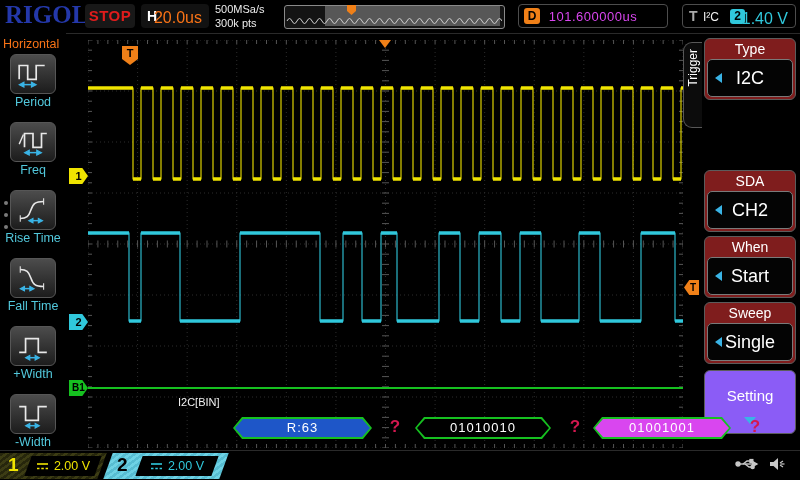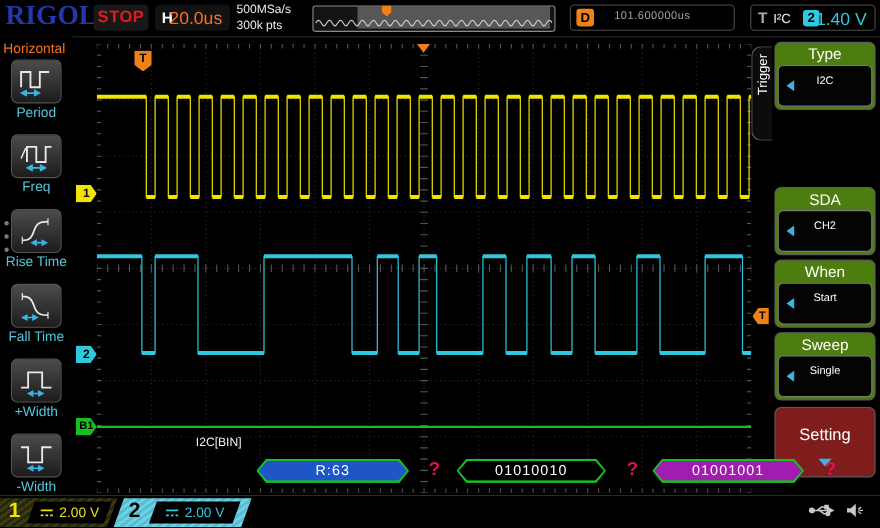--- a/index.html
+++ b/index.html
@@ -19,21 +19,21 @@
   #samp{position:absolute;left:215px;top:2px;font-size:11px;line-height:14px;color:#ececec;}
   #thumb{position:absolute;left:284px;top:5px;width:219px;height:22px;background:#141414;
     border:1px solid #8a8a8a;border-radius:3px;}
   #thumb-band{position:absolute;left:40px;top:0;width:175px;height:20px;background:#9a9a9a;opacity:.5;}
   #thumb svg{position:absolute;left:0;top:0;}
   #thumb-t{position:absolute;left:62px;top:-1px;width:9px;height:10px;background:#f08018;
     clip-path:polygon(0 0,100% 0,100% 60%,50% 100%,0 60%);font-size:8px;font-weight:bold;color:#000;text-align:center;line-height:8px;}
   #dbox{position:absolute;left:518px;top:4px;width:150px;height:24px;border:1px solid #4d4d4d;border-radius:4px;box-sizing:border-box;}
   #dbox .badge{position:absolute;left:5px;top:3px;width:16px;height:16px;background:#f08018;border-radius:3px;
     color:#000;font-weight:bold;font-size:12px;text-align:center;line-height:16px;}
-  #dbox .dv{position:absolute;left:0;right:0;top:4px;text-align:center;font-size:10px;color:#a3a3a3;letter-spacing:.5px;}
+  #dbox .dv{position:absolute;left:0;right:0;top:4px;text-align:center;font-size:13px;color:#d946ef;letter-spacing:.5px;}
   #tbox{position:absolute;left:682px;top:4px;width:114px;height:24px;border:1px solid #4d4d4d;border-radius:4px;box-sizing:border-box;}
   #tbox .tl{position:absolute;left:6px;top:3px;font-weight:bold;font-size:14px;color:#aaa;}
   #tbox .tt{position:absolute;left:20px;top:5px;font-size:12px;color:#f2f2f2;}
   #tbox .badge2{position:absolute;left:47px;top:4px;width:15px;height:15px;background:#30c8dc;border-radius:3px;
     color:#000;font-weight:bold;font-size:12px;text-align:center;line-height:15px;}
   #tbox .tv{position:absolute;right:7px;top:5px;font-size:16px;color:#30c8dc;}
 
   
   #leftmenu{position:absolute;left:0;top:33px;width:66px;height:417px;background:#000;}
   #leftmenu-title{position:absolute;left:3px;top:4px;font-size:12.5px;color:#f97316;}
@@ -57,40 +57,40 @@
     border-left:6px solid transparent;border-right:6px solid transparent;border-top:8px solid #f08018;}
   #trig-level{position:absolute;left:684px;top:280px;width:15px;height:15px;background:#f08018;z-index:3;
     clip-path:polygon(35% 0,100% 0,100% 100%,35% 100%,0 50%);color:#000;font-weight:bold;font-size:10px;text-align:center;line-height:15px;padding-left:3px;box-sizing:border-box;}
   #decode-label{position:absolute;left:90px;top:356px;font-size:11px;color:#f0f0f0;z-index:3;}
   .frame{position:absolute;top:377px;height:22px;z-index:2;clip-path:polygon(9px 0,calc(100% - 9px) 0,100% 50%,calc(100% - 9px) 100%,9px 100%,0 50%);background:#16c020;}
   .frame .fill{position:absolute;left:2px;top:2px;right:2px;bottom:2px;
     clip-path:polygon(8px 0,calc(100% - 8px) 0,100% 50%,calc(100% - 8px) 100%,8px 100%,0 50%);
     color:#fff;font-size:13px;text-align:center;line-height:18px;letter-spacing:1px;}
   #frame-0{left:145px;width:139px;} #frame-0 .fill{background:#1e56c8;}
   #frame-1{left:327px;width:136px;} #frame-1 .fill{background:#000;}
-  #frame-2{left:505px;width:138px;} #frame-2 .fill{background:#a21caf;}
+  #frame-2{left:505px;width:138px;} #frame-2 .fill{background:#d946ef;}
   .errq{position:absolute;top:377px;width:16px;text-align:center;z-index:2;
     color:#d41850;font-weight:bold;font-size:17px;}
   #err-0{left:299px;} #err-1{left:479px;} #err-2{left:659px;}
 
   
   #trigtab{position:absolute;left:683px;top:42px;width:19px;height:86px;background:#0c0c0c;
     border:1px solid #585858;border-right:none;border-radius:9px 0 0 9px;box-sizing:border-box;}
   #trigtab span{position:absolute;left:2px;top:6px;font-size:12px;color:#fff;
     writing-mode:vertical-rl;transform:rotate(180deg);}
   .rgroup{position:absolute;left:704px;width:92px;height:62px;border:1px solid #5c5c5c;border-radius:6px;
-    background:#4d7c0f;box-sizing:border-box;}
+    background:#7f1d1d;box-sizing:border-box;}
   .rgroup-label{height:20px;text-align:center;font-size:14px;color:#fff;line-height:20px;}
   .rgroup-btn{position:absolute;left:2px;right:2px;bottom:2px;height:36px;background:#040404;
     border:1px solid #7a7a7a;border-radius:5px;}
-  .rgroup-value{position:absolute;left:0;right:0;top:8px;text-align:center;font-size:10px;color:#fff;}
+  .rgroup-value{position:absolute;left:0;right:0;top:8px;text-align:center;font-size:18px;color:#fff;}
   .tri-left{position:absolute;left:7px;top:13px;width:0;height:0;
     border-top:5px solid transparent;border-bottom:5px solid transparent;border-right:7px solid #3ab4e6;}
   #setting-btn{position:absolute;left:704px;top:370px;width:92px;height:64px;border:1px solid #5c5c5c;
-    border-radius:6px;background:#7f1d1d;box-sizing:border-box;}
+    border-radius:6px;background:#8b5cf6;box-sizing:border-box;}
   #setting-btn .st{position:absolute;left:0;right:0;top:16px;text-align:center;font-size:15px;color:#fff;}
   #setting-btn .tri-down{position:absolute;left:39px;bottom:9px;width:0;height:0;
     border-left:6px solid transparent;border-right:6px solid transparent;border-top:7px solid #3ab4e6;}
 
   
   #bottombar{position:absolute;left:0;top:450px;width:800px;height:30px;background:#000;border-top:1px solid #2a2a2a;}
   .chwrap{position:absolute;top:2px;height:26px;transform:skewX(-20deg);}
   #ch1wrap{left:-8px;width:110px;background:repeating-linear-gradient(135deg,#3c3c14 0 3px,#26260c 3px 6px);}
   #ch2wrap{left:108px;width:116px;background:repeating-linear-gradient(135deg,#6ed2e4 0 3px,#57bdd2 3px 6px);}
   .chnum{position:absolute;top:3px;font-weight:bold;font-size:19px;z-index:2;}

